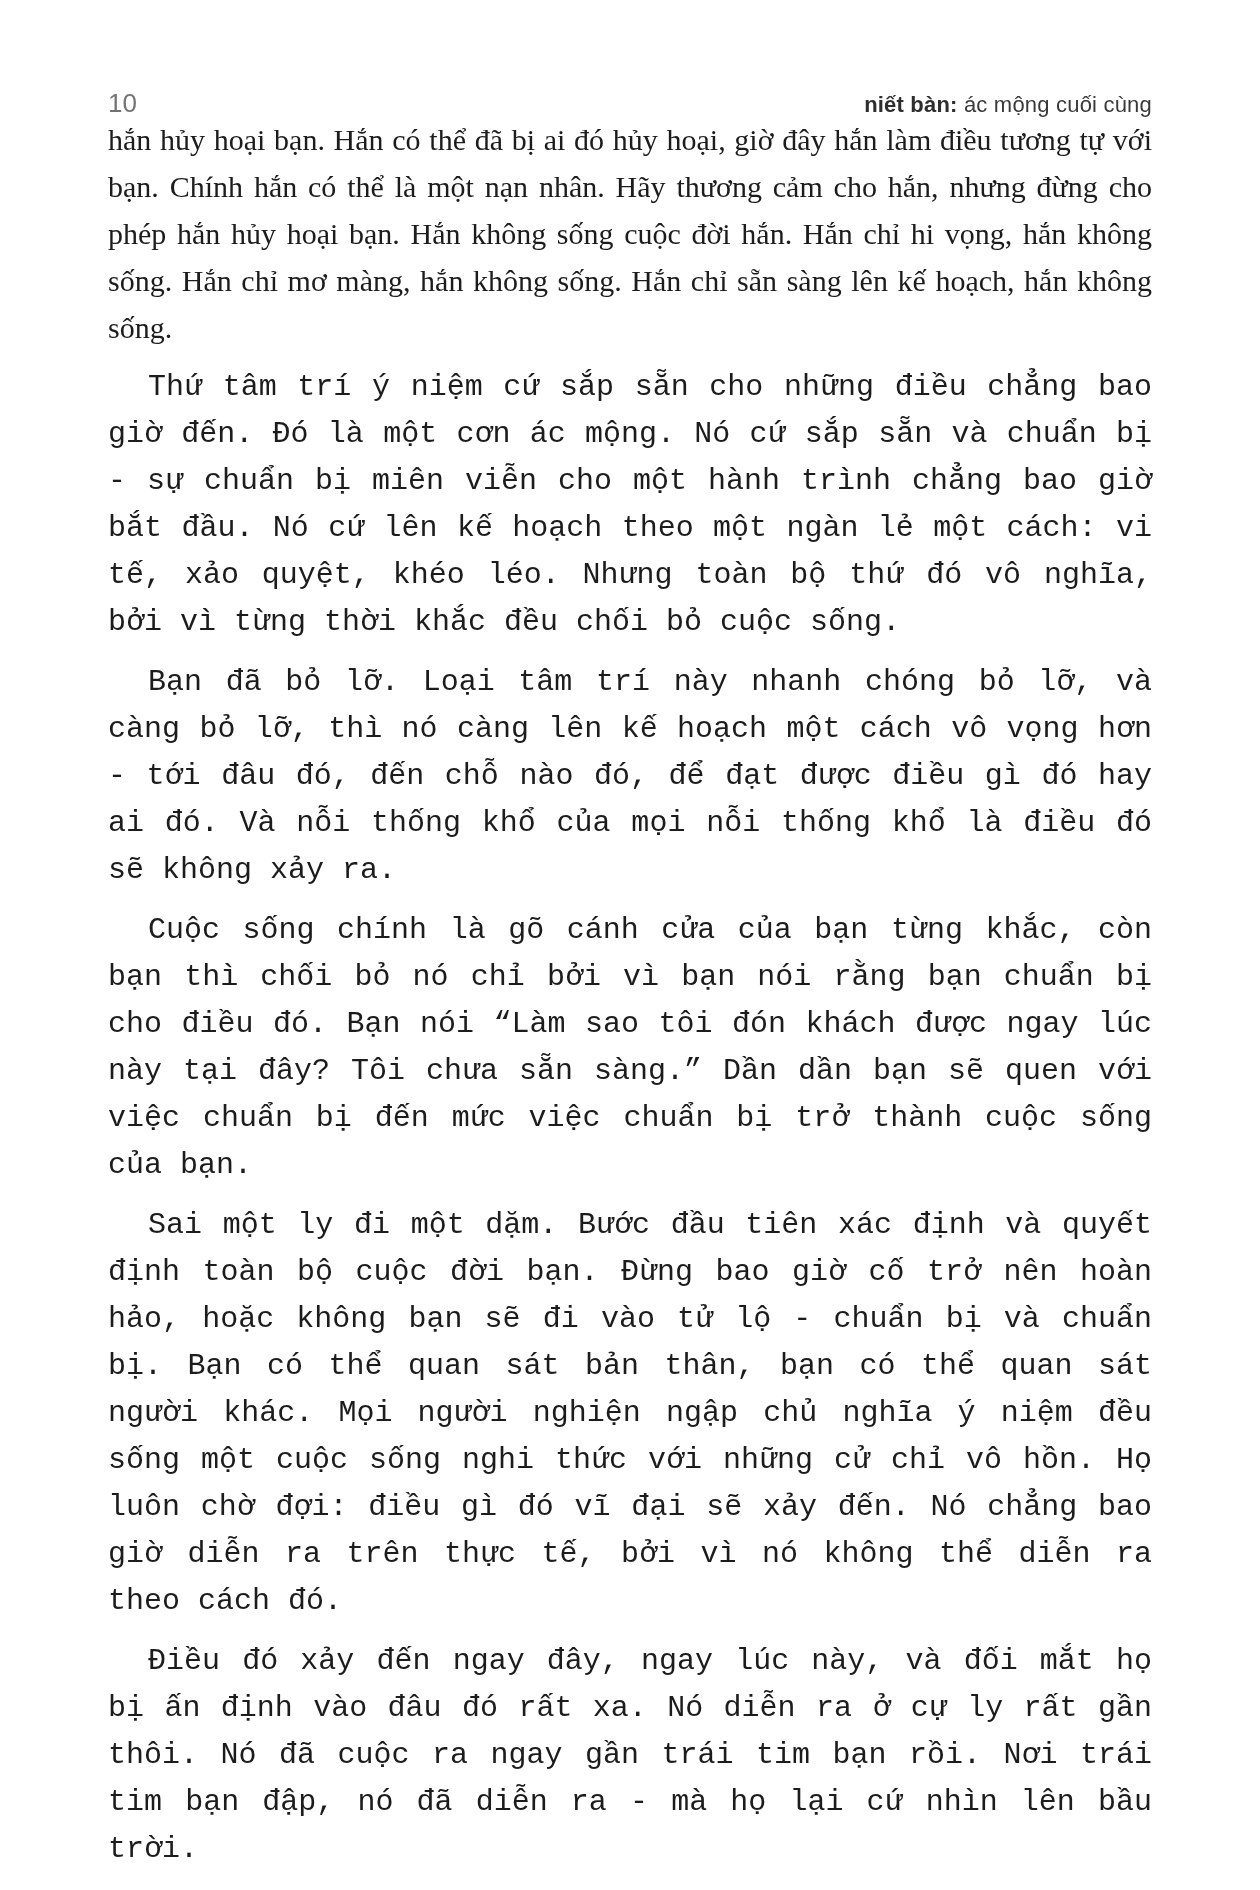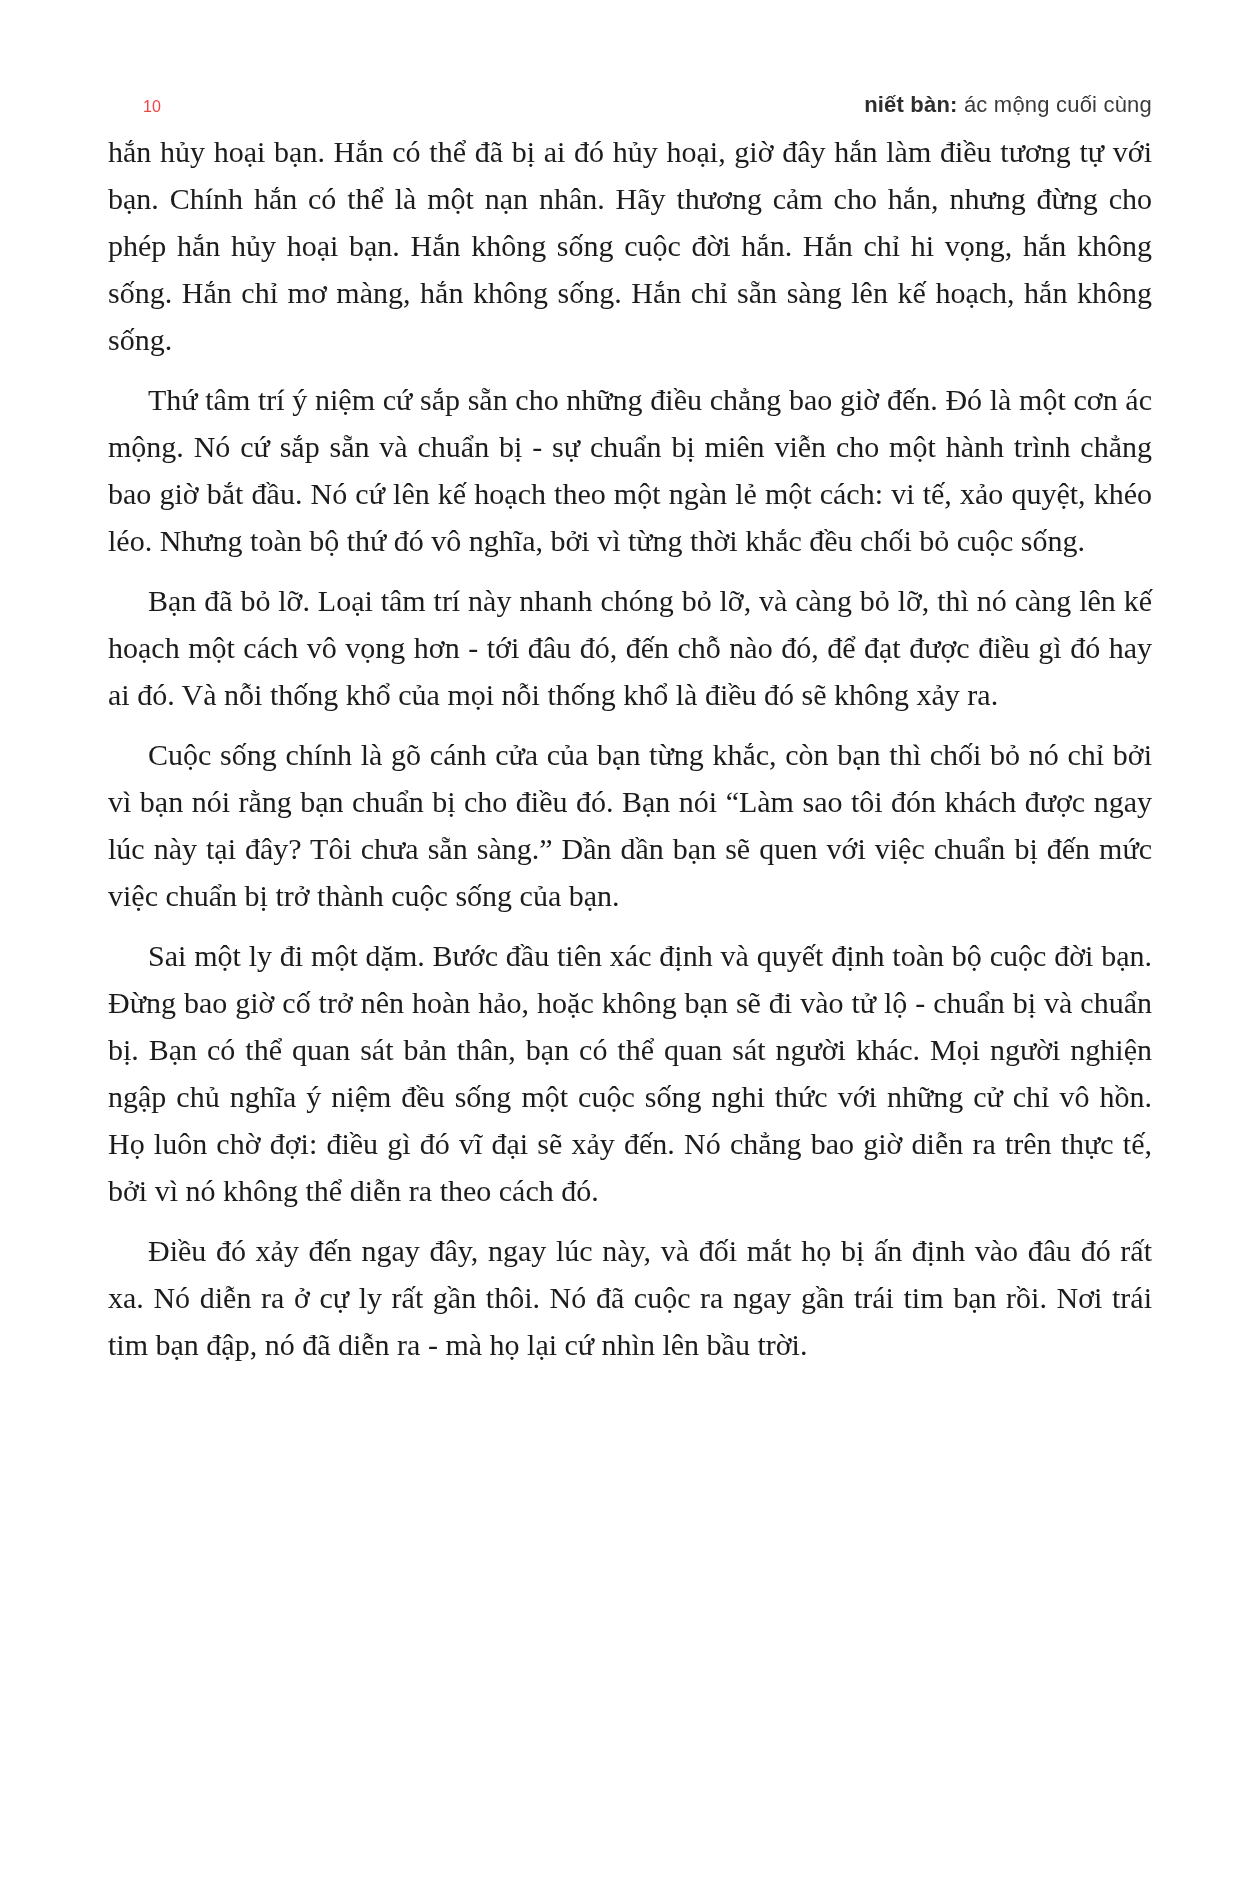--- a/index.html
+++ b/index.html
@@ -22,23 +22,22 @@
     width: 1044px;
     display: flex;
     justify-content: space-between;
     align-items: baseline;
     font-family: "Liberation Sans", sans-serif;
     font-size: 22px;
     color: #333333;
   }
   .page-number {
     font-family: "Liberation Sans", sans-serif;
-    font-size: 16px;
-    color: #ef4444;
-    margin-left: 35px;
+    font-size: 26px;
+    color: #737373;
   }
   .running-title {
     font-size: 22px;
     letter-spacing: 0.2px;
     color: #3a3a3a;
     margin-top: 26px;
   }
   .running-title .book {
     font-weight: bold;
     color: #2e2e2e;
@@ -48,24 +47,25 @@
     top: 116px;
     left: 108px;
     width: 1044px;
     font-family: "Liberation Serif", "DejaVu Serif", serif;
     font-size: 30px;
     line-height: 47px;
     text-align: justify;
     color: #1c1c1c;
   }
   .content p {
-    margin: 12px 0 13px 0;
+    margin: 0 0 13px 0;
   }
   .content p.indent {
     text-indent: 40px;
+    font-family: Liberation Mono, monospace;
   }
 </style>
 </head>
 <body>
 
 <div class="page">
 
   <div class="page-header">
     <span class="page-number">10</span>
     <span class="running-title">

